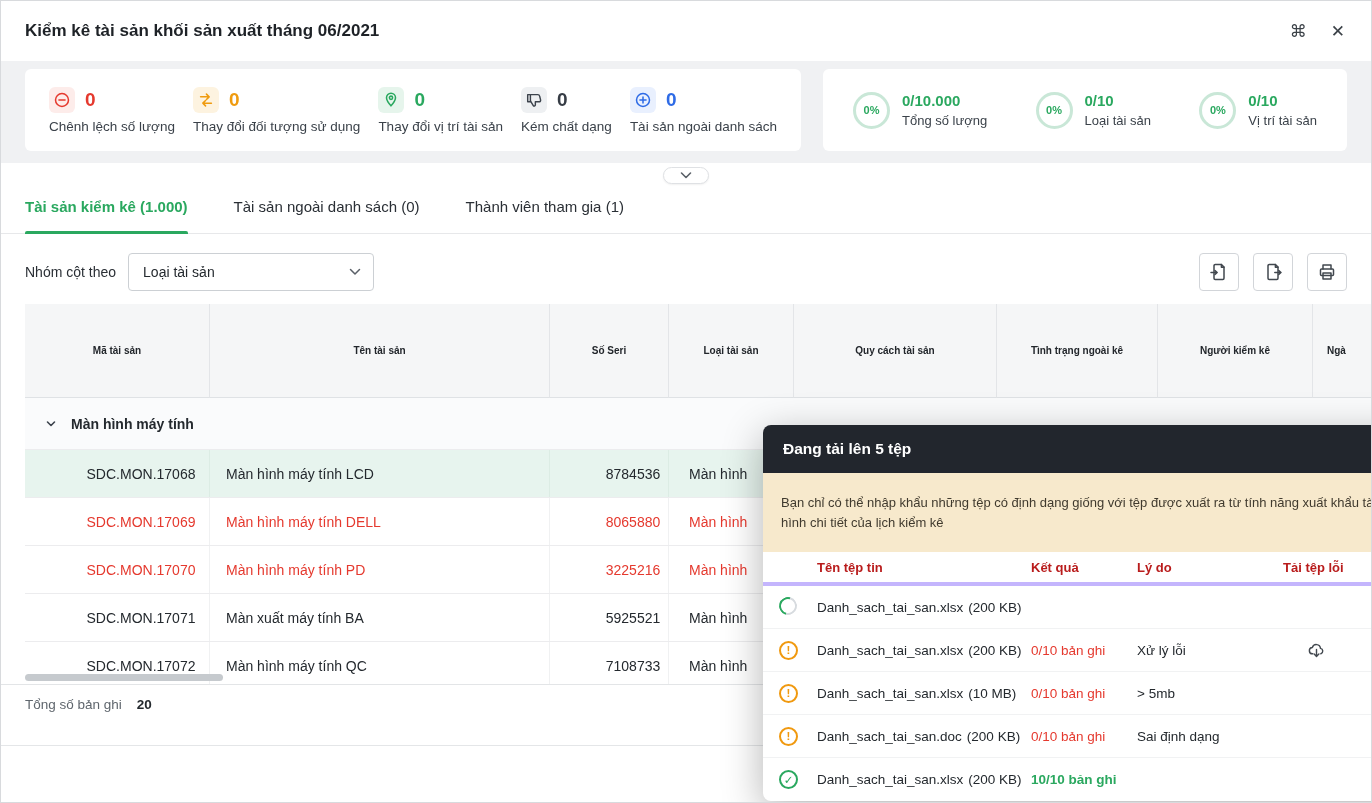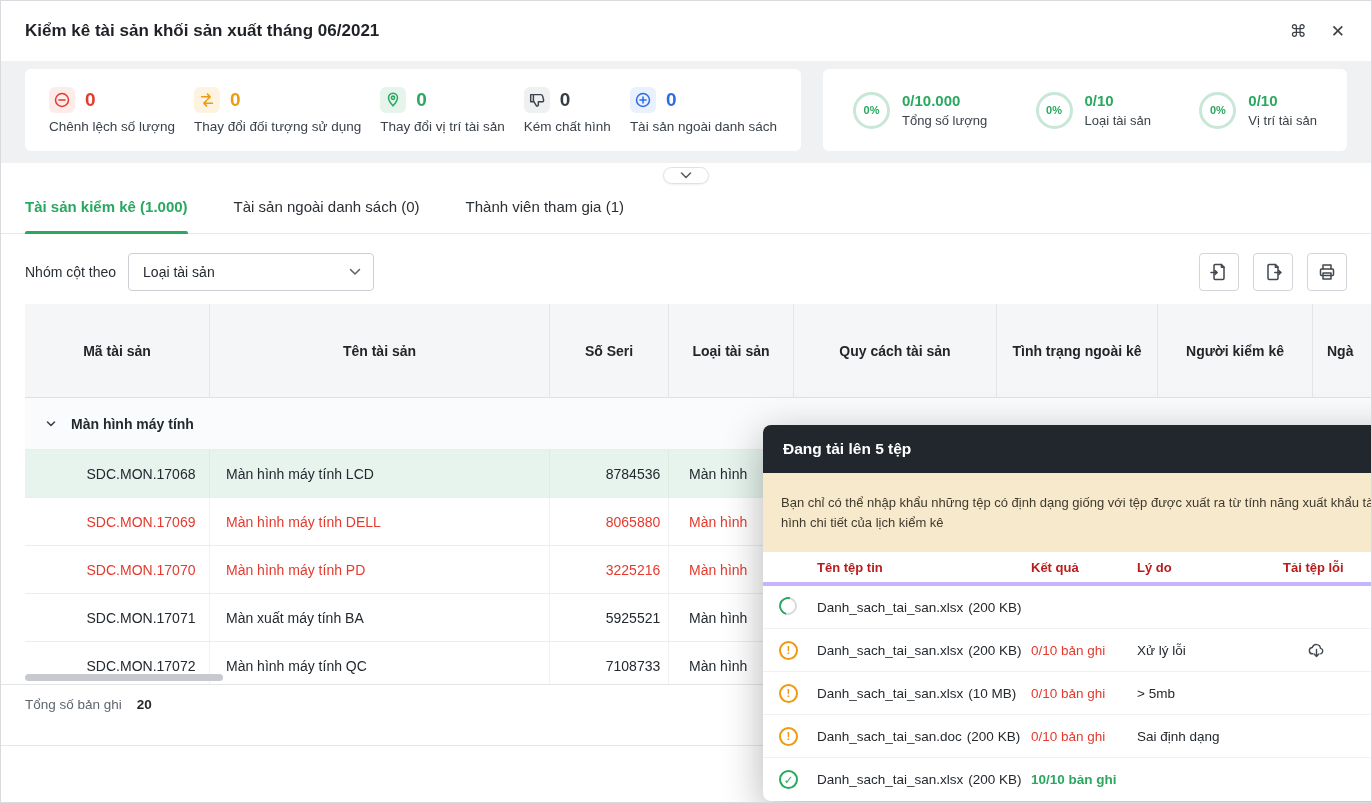--- a/index.html
+++ b/index.html
@@ -42,21 +42,21 @@
   .toolbar-label { font-size:14px; color:#2a2f35; margin-right:12px; }
   .select { width:246px; height:38px; border:1px solid #ccd0d4; border-radius:4px; display:flex; align-items:center; justify-content:space-between; padding:0 12px 0 14px; font-size:14px; cursor:pointer; background:#fff; }
   .toolbar-spacer { flex:1; }
   .toolbar-icons { display:flex; gap:14px; }
   .icon-btn { width:40px; height:38px; border:1px solid #d2d5d9; border-radius:4px; background:#fff; display:flex; align-items:center; justify-content:center; cursor:pointer; }
 
   
   .table-wrap { margin:13px 0 0 24px; width:1348px; height:380px; overflow:hidden; position:relative; }
   .grid { display:grid; grid-template-columns:185px 340px 119px 125px 203px 161px 155px 160px; width:1448px; }
   .thead { height:94px; }
-  .th { background:#f5f6f7; border-right:1px solid #e3e5e8; border-bottom:1px solid #dfe2e5; display:flex; align-items:center; justify-content:center; font-weight:700; font-size:14px; color:#22262b; text-align:center; padding:0 8px; }
+  .th { background:#f5f6f7; border-right:1px solid #e3e5e8; border-bottom:1px solid #dfe2e5; display:flex; align-items:center; justify-content:center; font-weight:700; font-size:10px; color:#22262b; text-align:center; padding:0 8px; }
   .th.left { justify-content:flex-start; padding-left:14px; }
   .group-row { height:52px; display:flex; align-items:center; gap:14px; padding-left:20px; background:#fafbfc; border-bottom:1px solid #ececee; font-weight:700; font-size:14px; width:1448px; cursor:pointer; }
   .trow { height:48px; border-bottom:1px solid #ececee; cursor:pointer; background:#fff; }
   .td { display:flex; align-items:center; border-right:1px solid #f0f1f2; font-size:14px; padding:0 12px; color:#24292e; }
   .td.center { justify-content:center;margin-left:48px; }
   .td.name { padding-left:16px; }
   .td.type { padding-left:20px; }
   .td.date { padding-left:40px; }
   .trow.selected { background:#e7f4ee; }
   .trow.selected .td { border-right-color:#dcece4; }
@@ -153,21 +153,21 @@
       <div class="stat">
         <div class="stat-top">
           <span class="stat-icon bg-dark">
             <svg width="18" height="18" viewBox="0 0 20 20" fill="none" stroke="#3c434c" stroke-width="1.6" stroke-linejoin="round">
                 <path d="M3 4h3v8H3z"></path>
                 <path d="M6 11l3.2 5.2c.6 1 2.3.5 2.3-.7V12h4.2c1.1 0 1.9-1 1.6-2.1l-1.1-4.4C16 4.6 15.2 4 14.3 4H6"></path>
               </svg>
           </span>
           <span class="stat-value c-dark">0</span>
         </div>
-        <div class="stat-label">Kém chất hình</div>
+        <div class="stat-label">Kém chất dạng</div>
       </div>
 
       <div class="stat">
         <div class="stat-top">
           <span class="stat-icon bg-blue">
             <svg width="18" height="18" viewBox="0 0 20 20" fill="none" stroke="#2e6be6" stroke-width="1.7" stroke-linecap="round">
                 <circle cx="10" cy="10" r="7.2"></circle>
                 <path d="M6.6 10h6.8M10 6.6v6.8"></path>
               </svg>
           </span>

